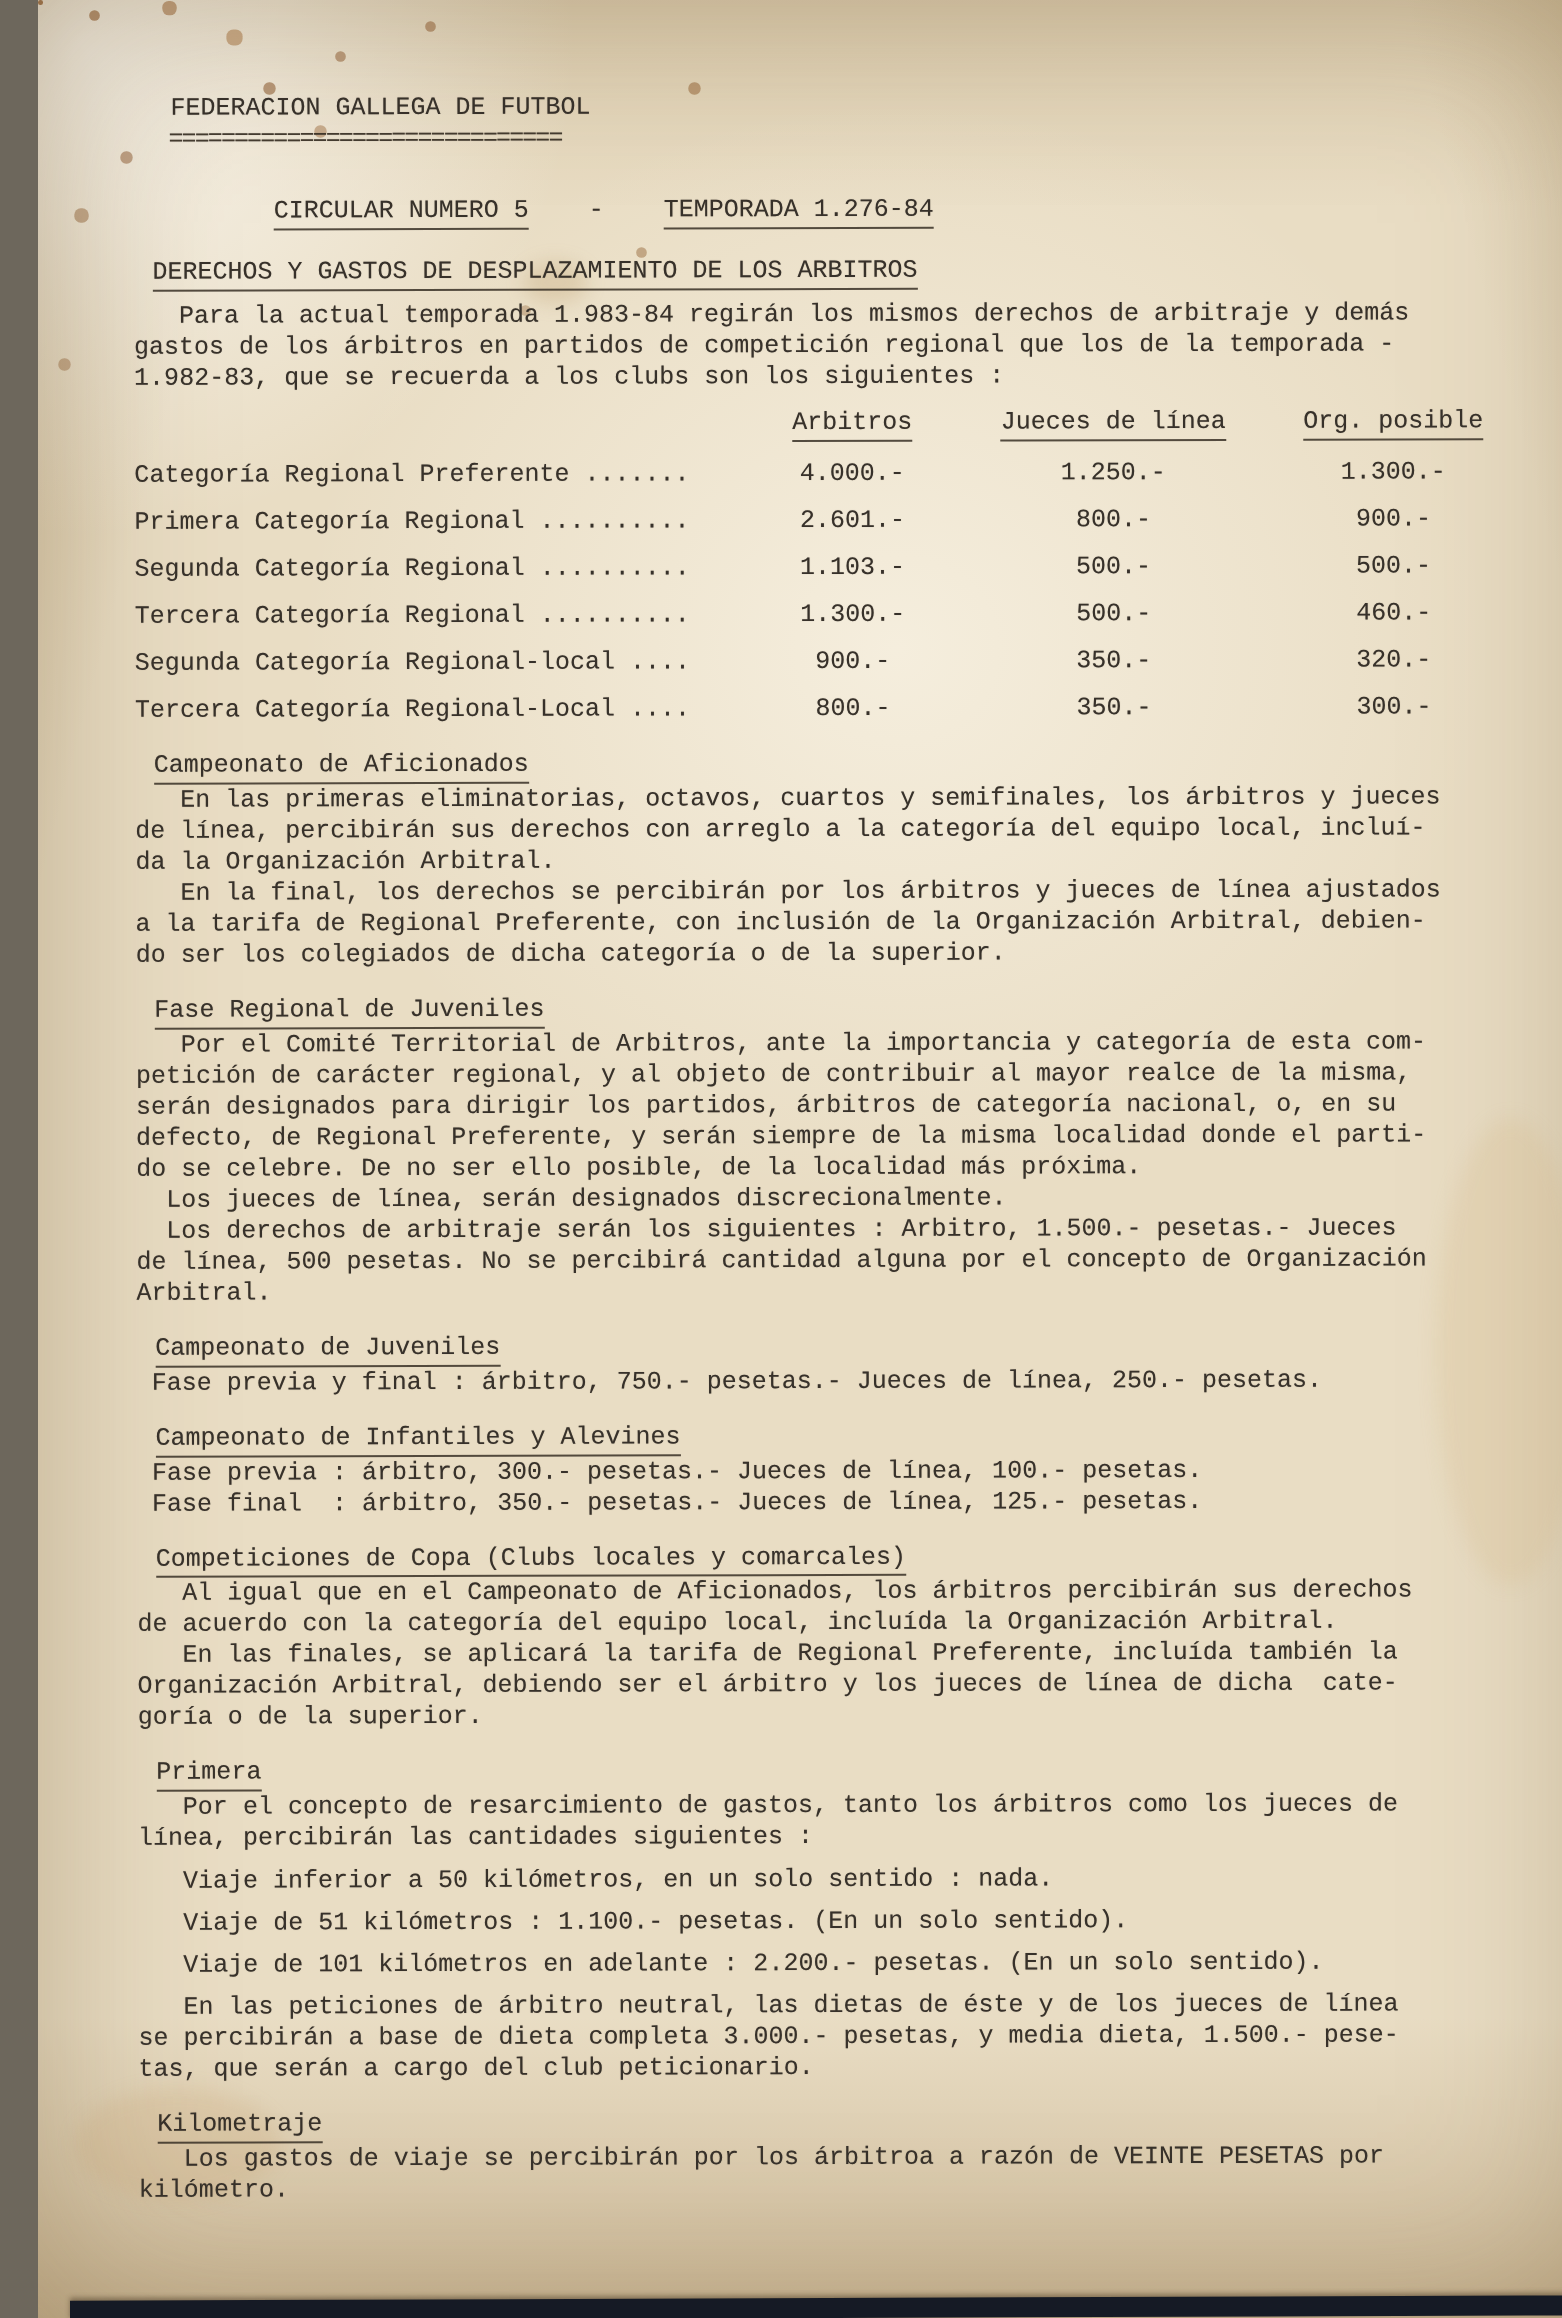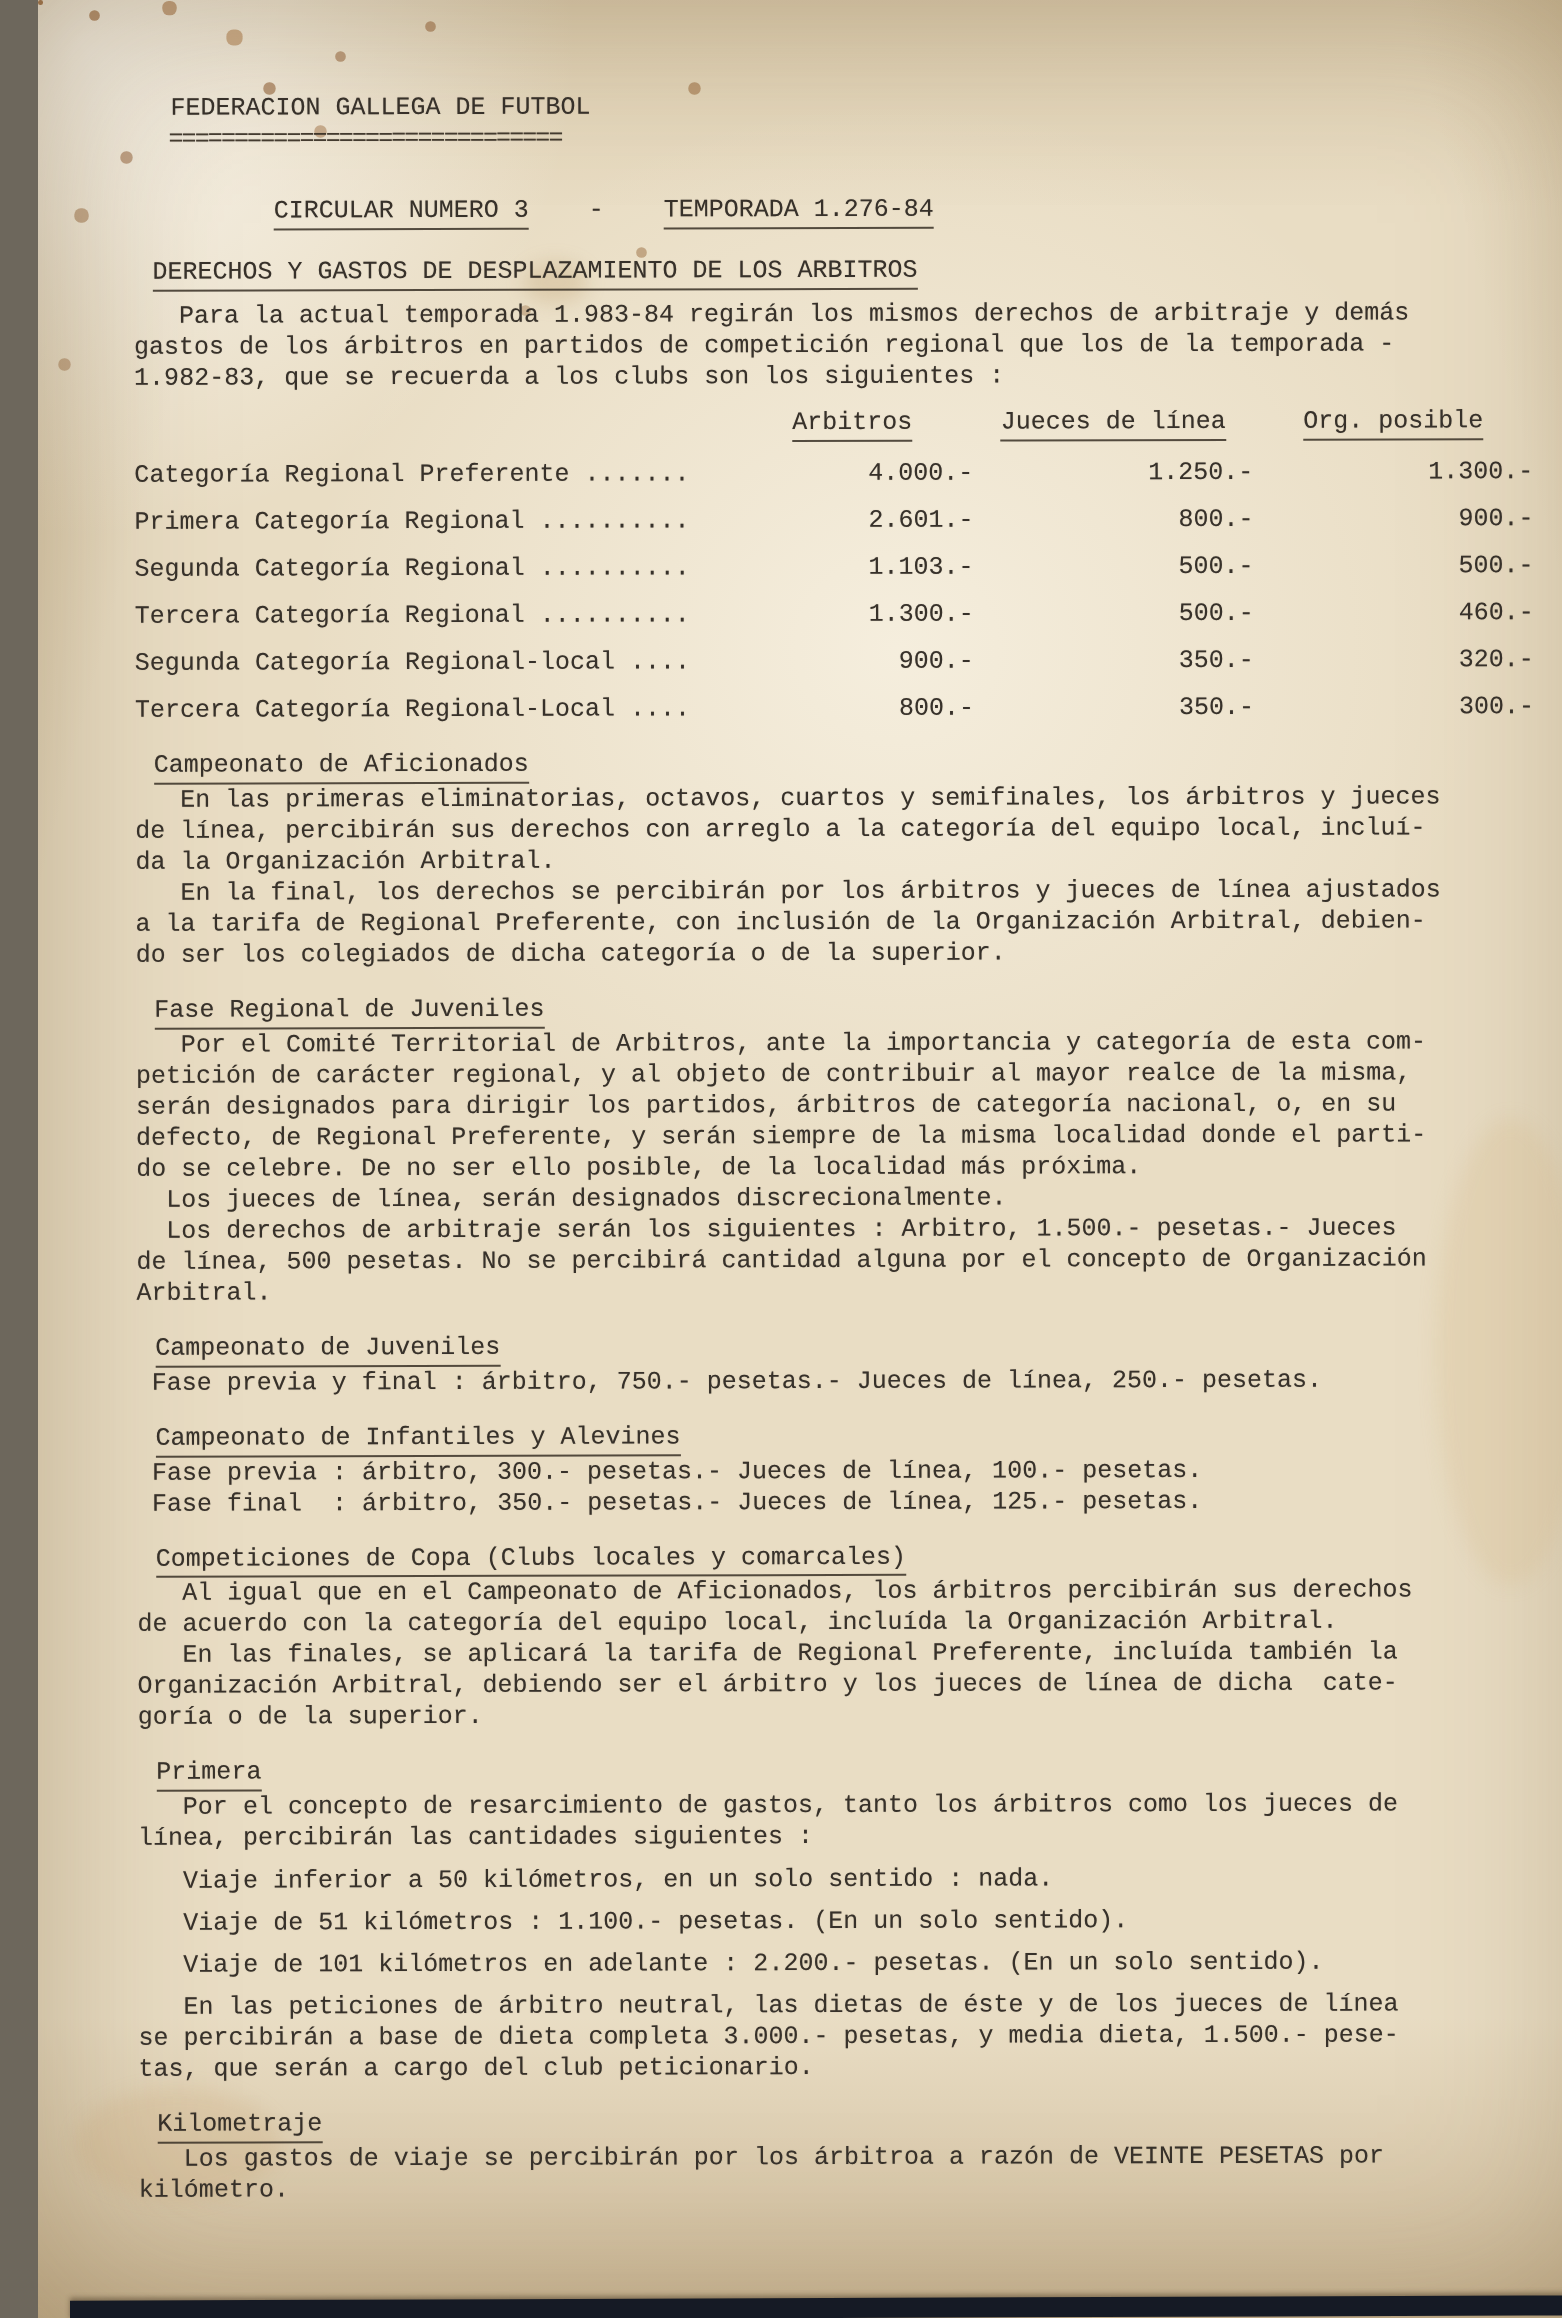--- a/index.html
+++ b/index.html
@@ -37,21 +37,21 @@
   }
   .org{margin-left:37px;}
   .org-underline{margin-left:35px;letter-spacing:-1.9px;color:rgba(55,47,36,0.9);}
   .title-row{display:flex;gap:60px;margin:41px 0 0 140px;align-items:baseline;}
   .subject{margin:26px 0 0 18.6px;}
   .intro{margin-top:9.3px;}
   .fees-table{margin-top:15px;}
   .fees-head,.fees-row{display:grid;grid-template-columns:597px 242px 280px 280px;}
   .fees-head .hcell{text-align:center;}
   .fees-row{margin-top:16px;}
-  .num{text-align:right;white-space:pre;}
+  .num{text-align:center;white-space:pre;}
   .section{margin-top:24px;}
   .heading{
     width:fit-content;margin-left:18.6px;
     border-bottom:2.8px solid rgba(55,47,36,0.85);
     padding-bottom:1.9px;
   }
   .para{margin-top:0;}
   .section .para:first-of-type{margin-top:7.5px;}
   .section.spaced .para + .para{margin-top:11.2px;}
   
@@ -92,21 +92,21 @@
   <div class="blotch b1"></div>
   <div class="blotch b2"></div>
   <div class="blotch b3"></div>
 
   <div class="content">
 
     <div class="org">FEDERACION GALLEGA DE FUTBOL</div>
     <div class="org-underline">==============================</div>
 
     <div class="title-row">
-      <span class="u">CIRCULAR NUMERO 3</span>
+      <span class="u">CIRCULAR NUMERO 5</span>
       <span>-</span>
       <span class="u">TEMPORADA 1.276-84</span>
     </div>
 
     <div class="subject u">DERECHOS Y GASTOS DE DESPLAZAMIENTO DE LOS ARBITROS</div>
 
     <div class="intro">
         <div class="line">   Para la actual temporada 1.983-84 regirán los mismos derechos de arbitraje y demás</div>
         <div class="line">gastos de los árbitros en partidos de competición regional que los de la temporada -</div>
         <div class="line">1.982-83, que se recuerda a los clubs son los siguientes :</div>

